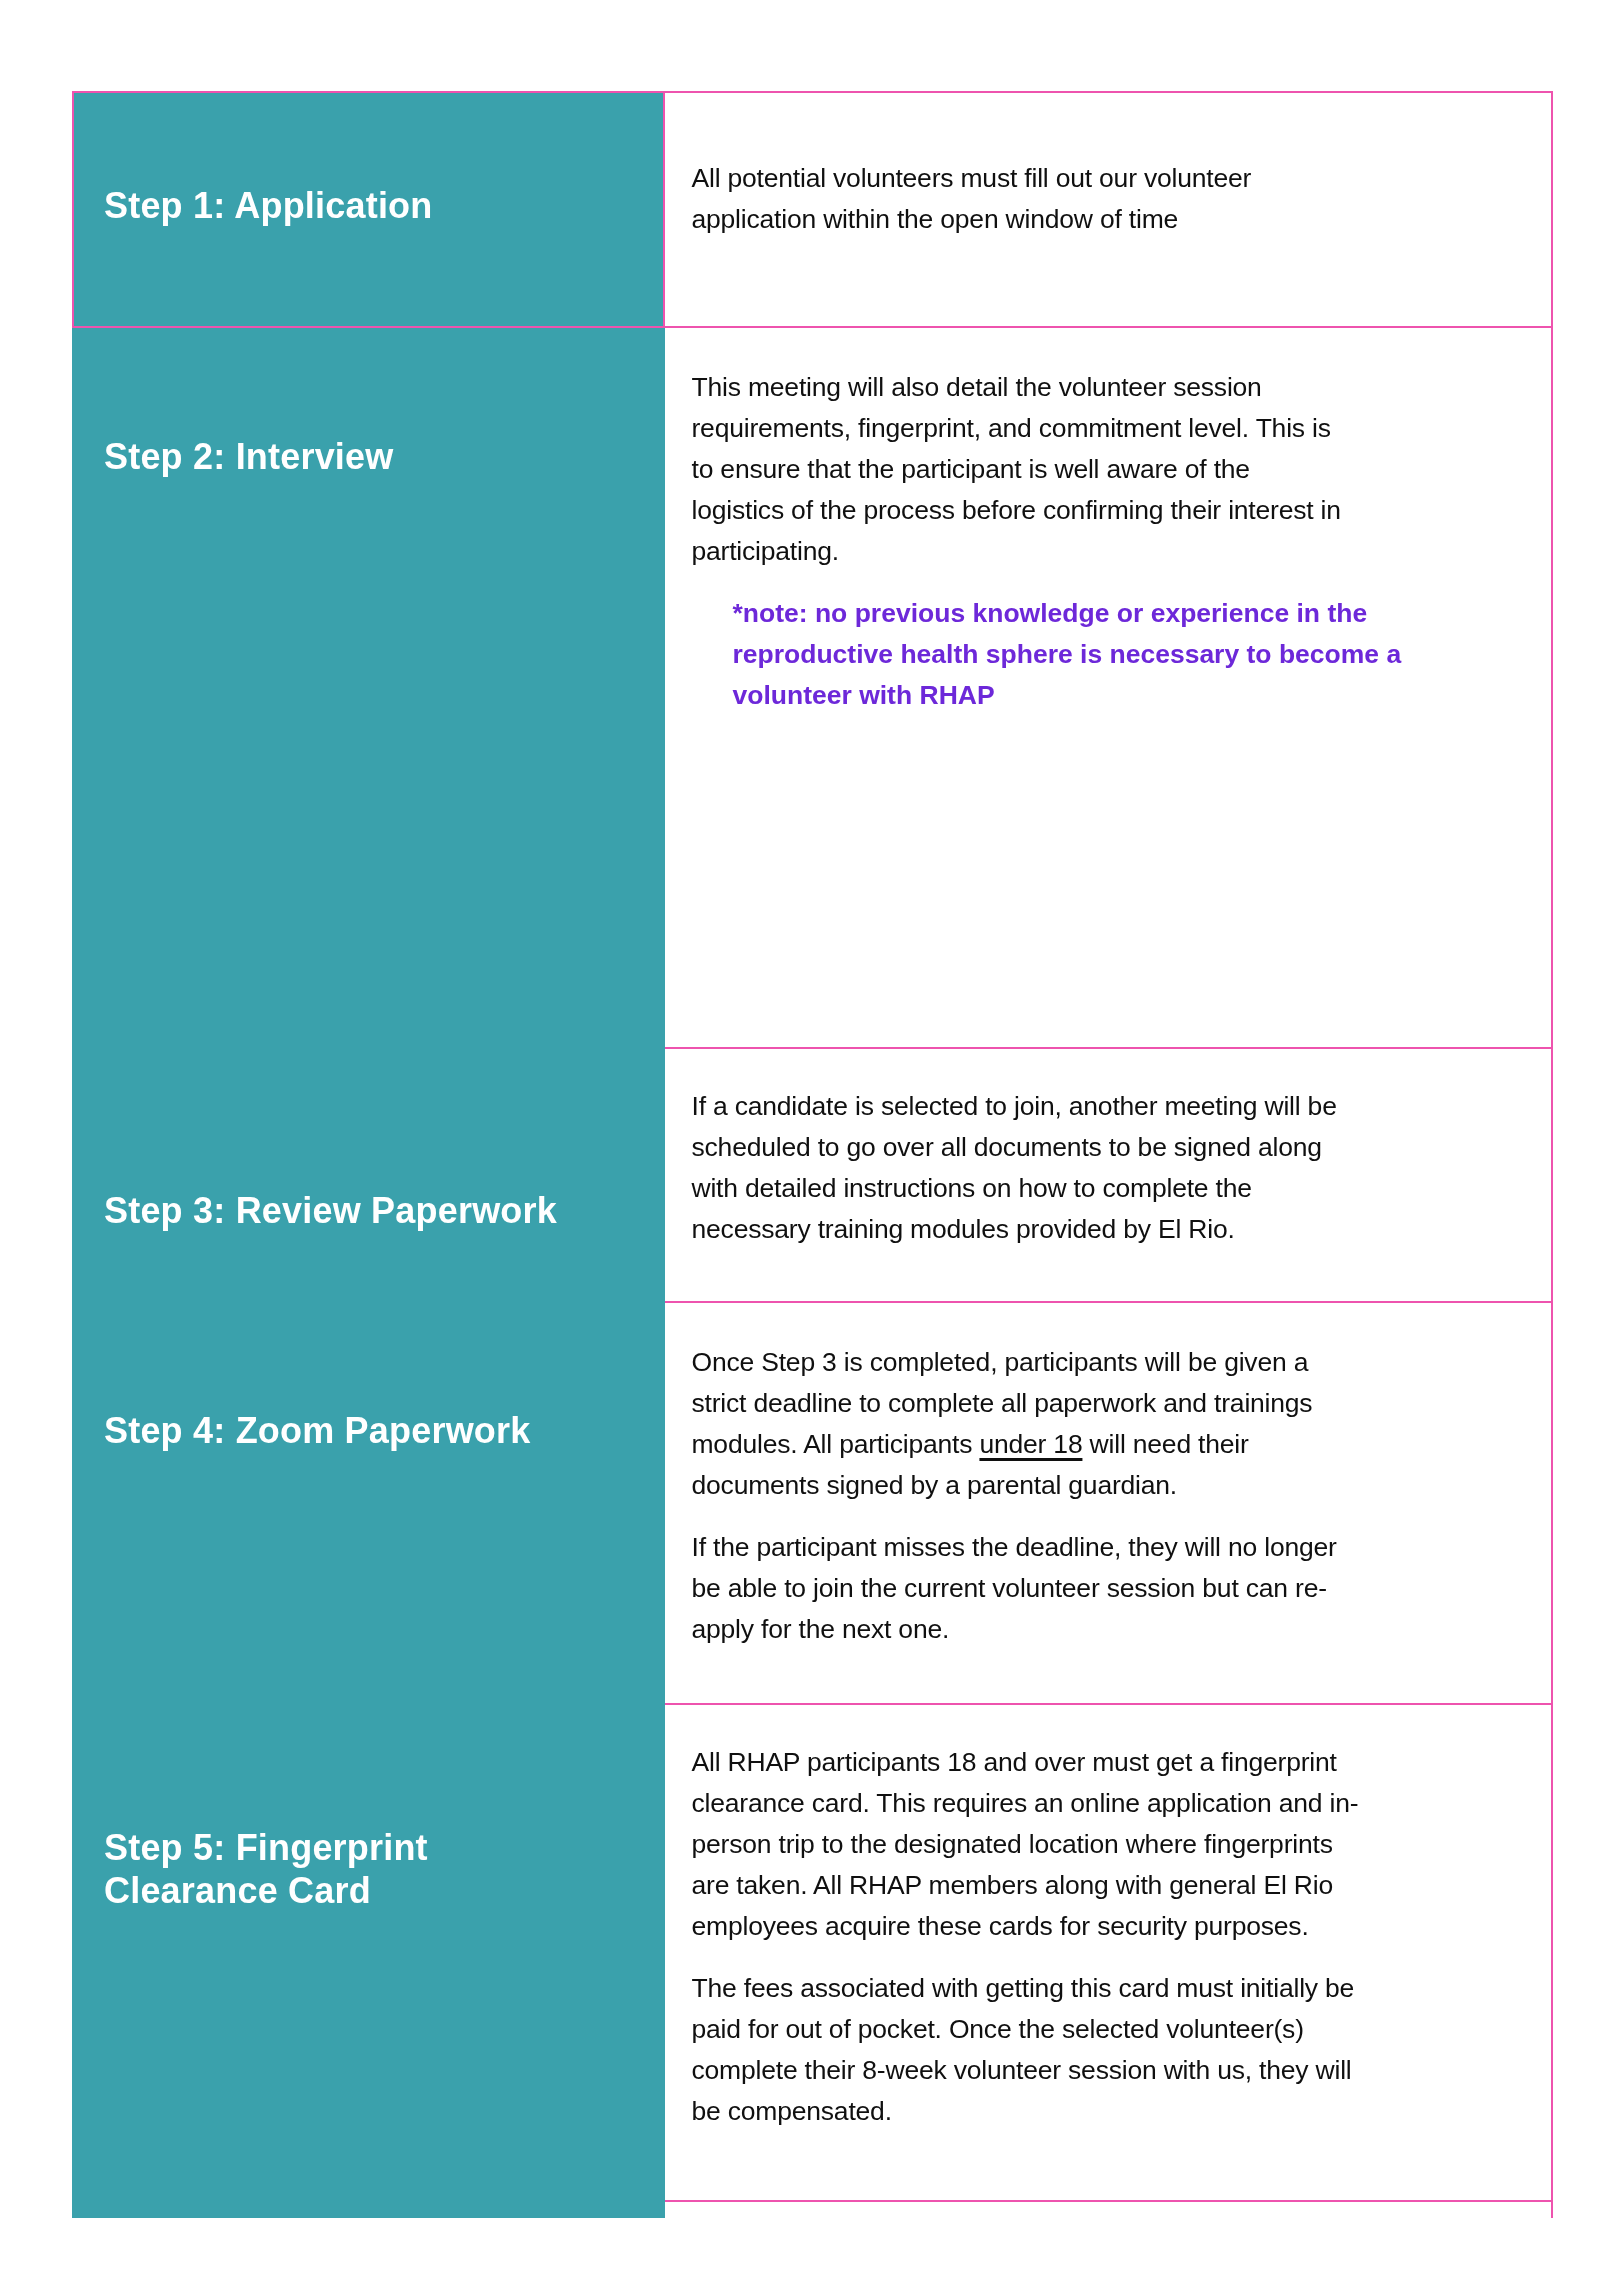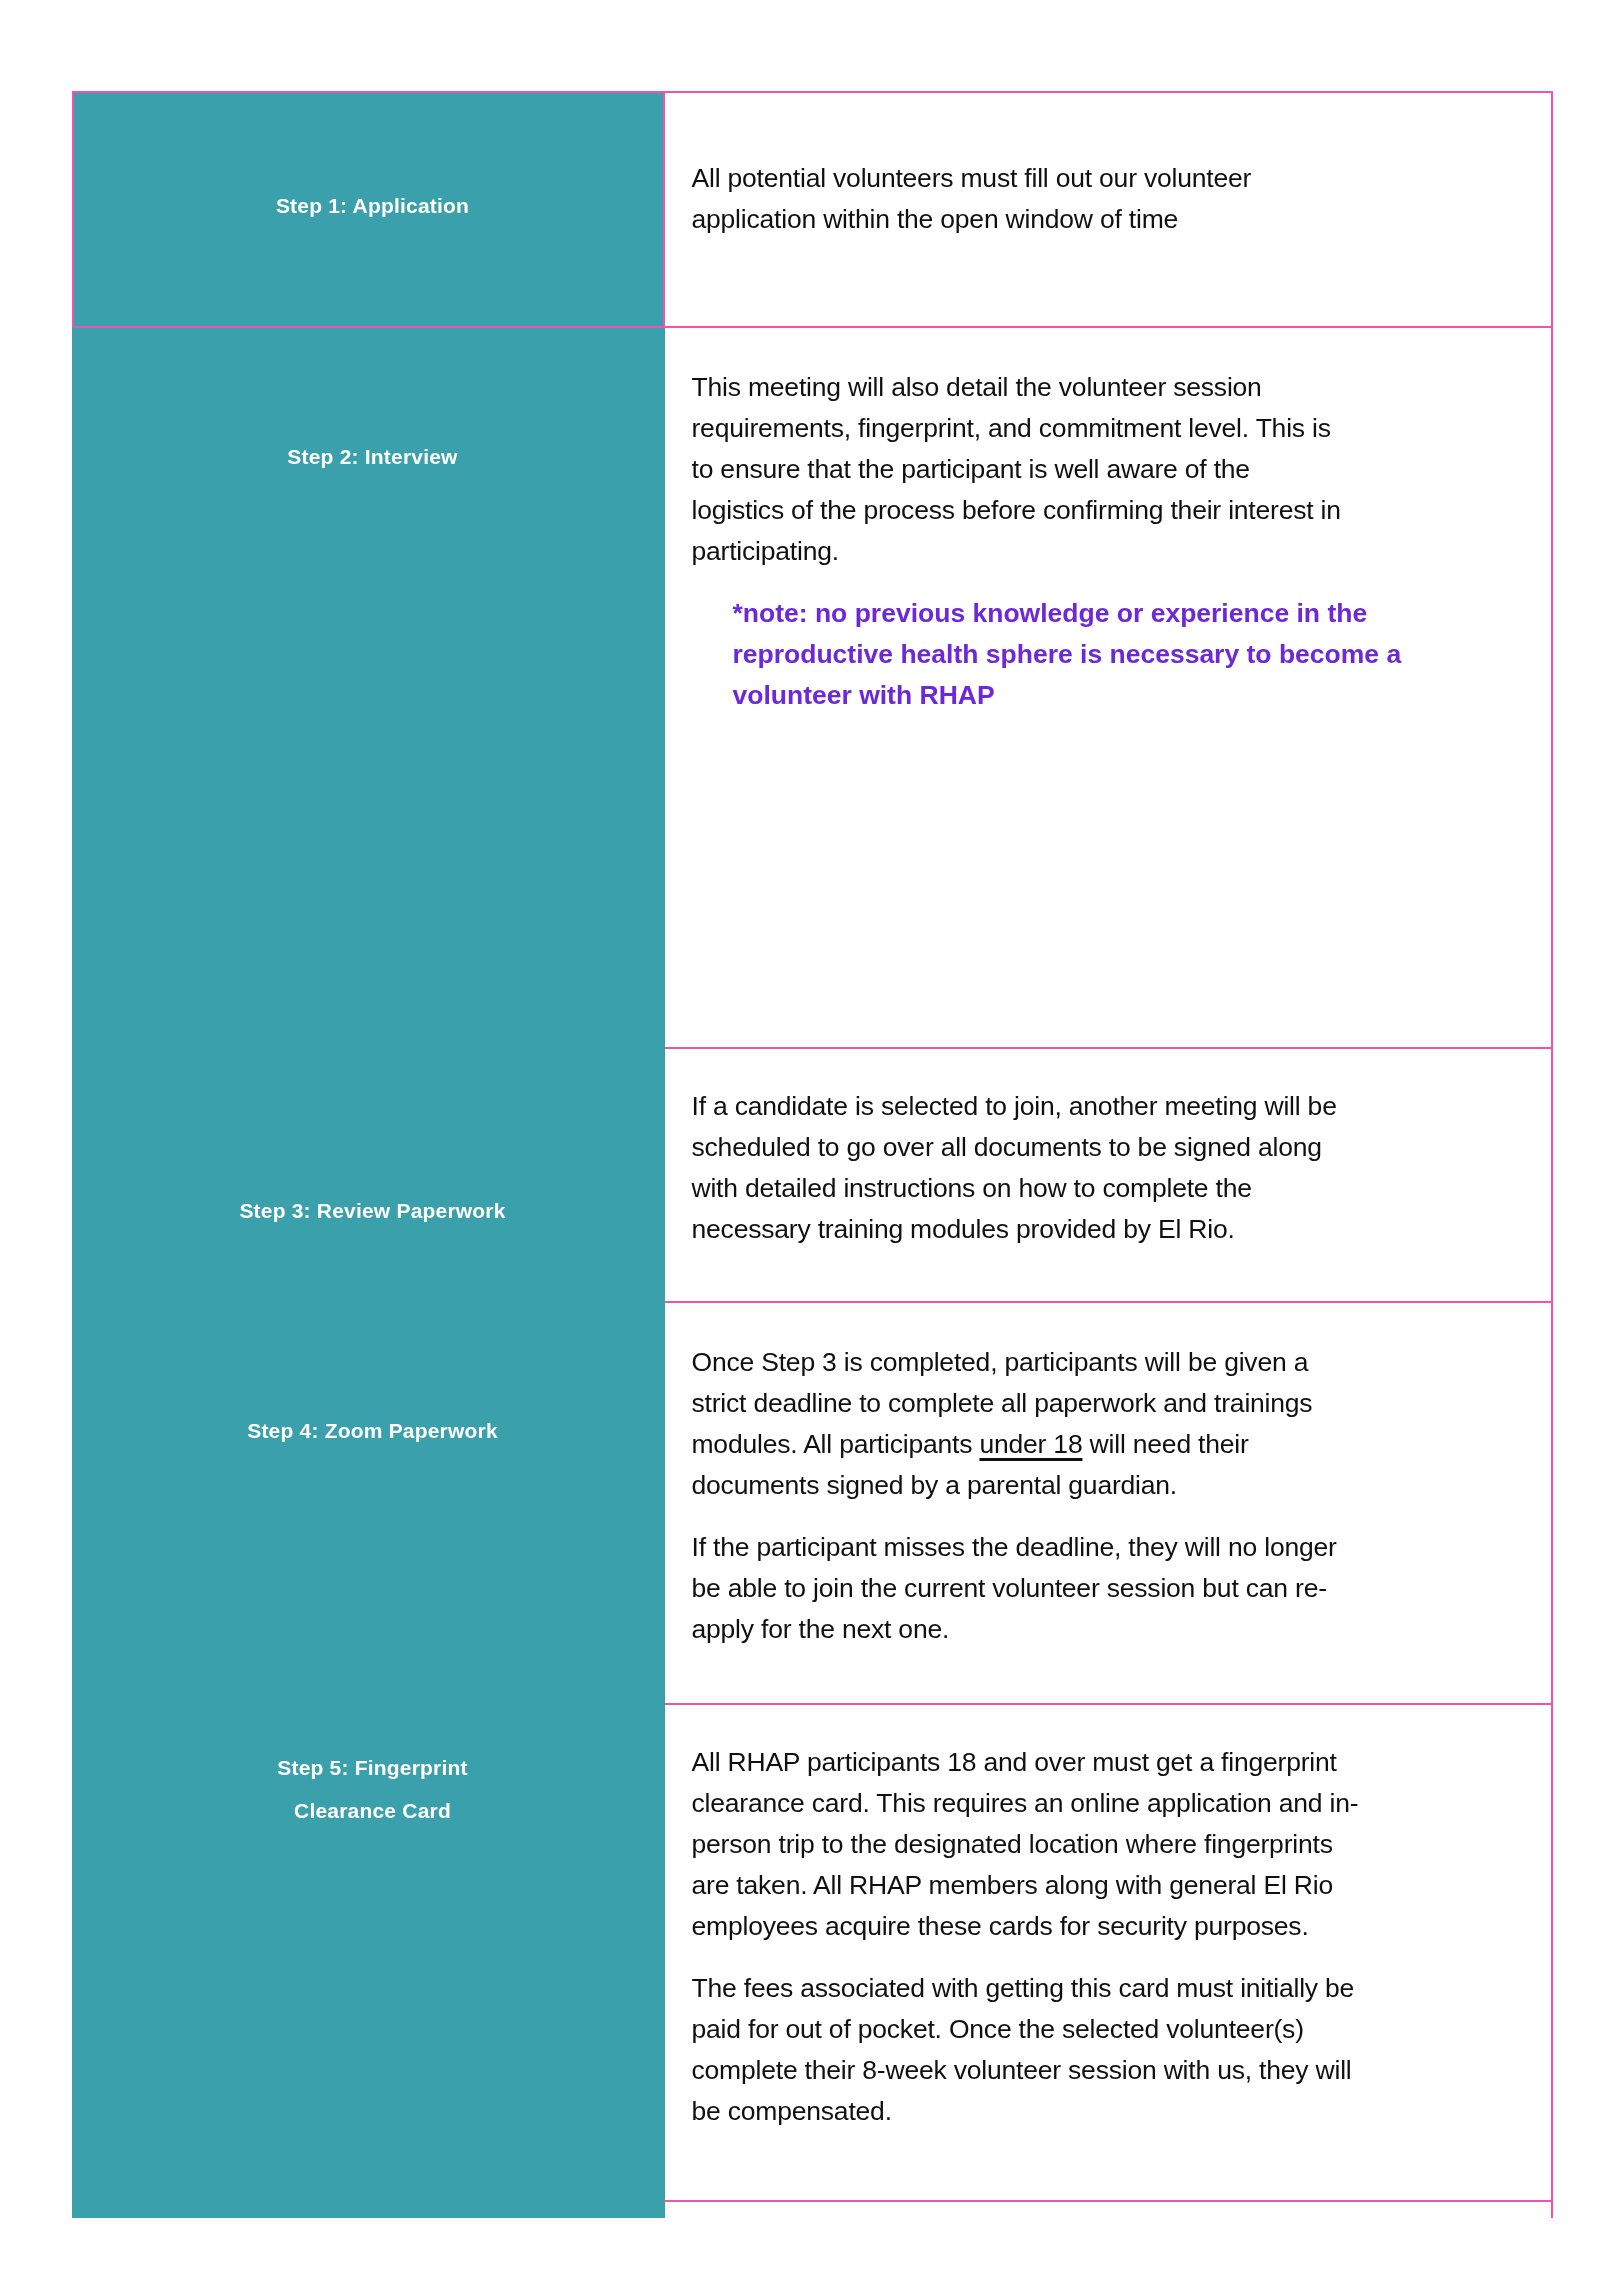--- a/index.html
+++ b/index.html
@@ -47,31 +47,30 @@
     border-left: 2px solid #ee53ae;
     border-right: 2px solid #ee53ae;
     background: #3aa1ac;
   }
   .step-label {
     position: absolute;
     left: 32px;
     width: 537px;
     color: #ffffff;
     font-weight: 700;
-    font-size: 21px;
+    font-size: 36px;
     line-height: 43px;
     letter-spacing: 0.2px;
     white-space: pre-line;
-    text-align: center;
   }
   .label-1 { top: 91px; }
   .label-2 { top: 342px; }
   .label-3 { top: 1096px; }
   .label-4 { top: 1316px; }
-  .label-5 { top: 1653px; }
+  .label-5 { top: 1733px; }
   .desc-cell {
     position: absolute;
     left: 593px;
     width: 886px;
     box-sizing: border-box;
     padding: 39px 41px 0 26.5px;
     color: #101010;
     font-size: 26.5px;
     line-height: 41px;
     letter-spacing: -0.2px;

